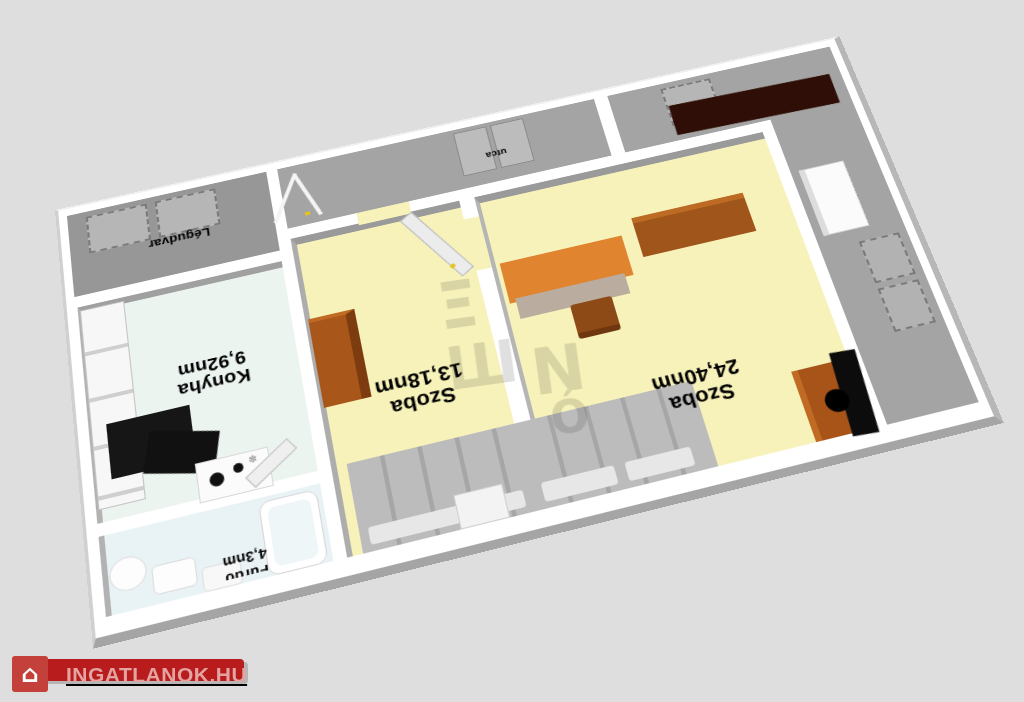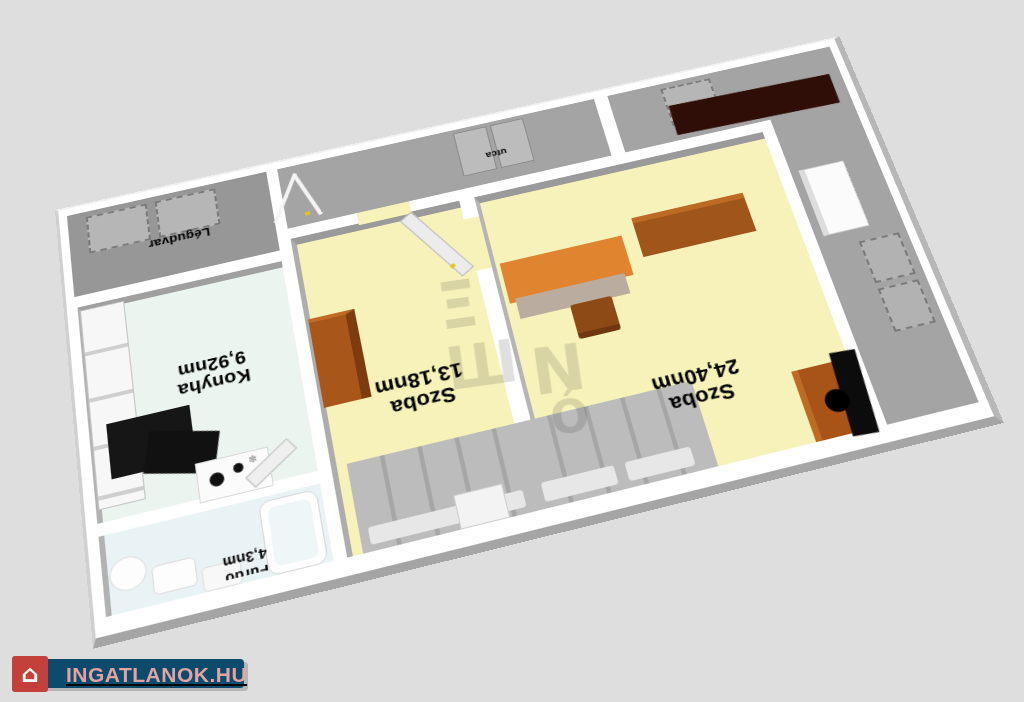--- a/index.html
+++ b/index.html
@@ -34,21 +34,21 @@
   .furn{position:absolute;}
   .dot{position:absolute;width:5px;height:4px;background:#e6c11f;border-radius:1px;}
   .bed{background:#bcbcbc;background-image:repeating-linear-gradient(90deg,rgba(0,0,0,0) 0 30px,#a6a6a6 30px 34px);}
   .pillow{position:absolute;background:#e7e7e7;border-radius:3px;}
   
   #watermark{position:absolute;left:445px;top:258px;width:180px;height:190px;opacity:.13;
              color:#111;transform:rotate(-8deg);font-weight:bold;}
   #watermark span{position:absolute;font-family:"DejaVu Sans",sans-serif;}
   
   #logo{position:absolute;left:12px;top:656px;height:38px;}
-  #logo .pill{position:absolute;left:26px;top:3px;width:206px;height:29px;background:#0c4a6e;
+  #logo .pill{position:absolute;left:26px;top:3px;width:206px;height:22px;background:#b91c1c;
               border-radius:4px;box-shadow:4px 3px 0 rgba(150,150,150,.55);text-decoration:underline;}
   #logo .pill .txt{display:block;padding-left:28px;line-height:31px;font-size:21px;font-weight:bold;
                    letter-spacing:.5px;color:#e2a3a1;}
   #logo .square{position:absolute;left:0;top:0;width:36px;height:36px;background:#c4403a;
                 border-radius:3px;text-align:center;}
   #logo .square .house{line-height:36px;font-size:24px;color:#ffffff;font-weight:bold;
                        font-family:"DejaVu Sans",sans-serif;}
   .clip{position:absolute;overflow:hidden;}
 </style>
 </head>

